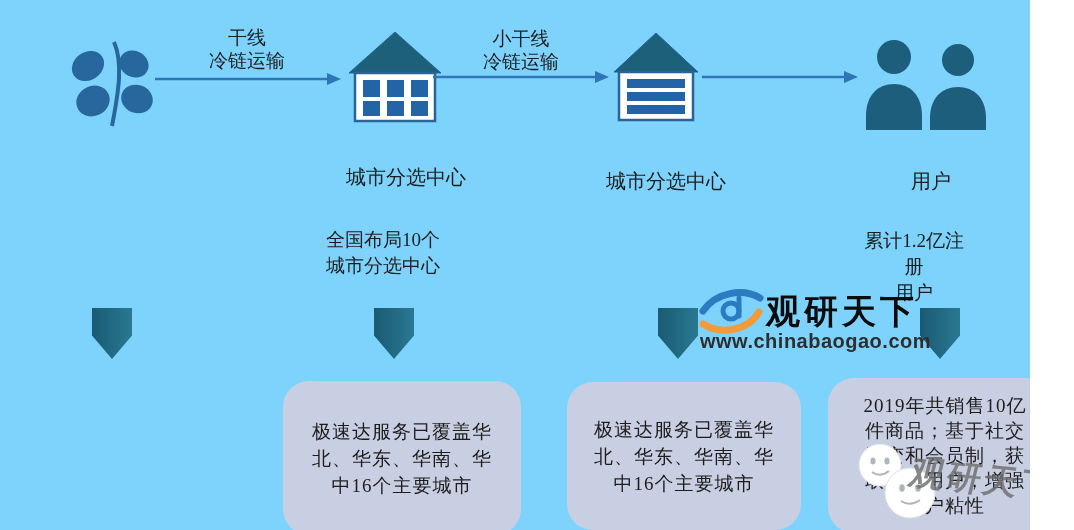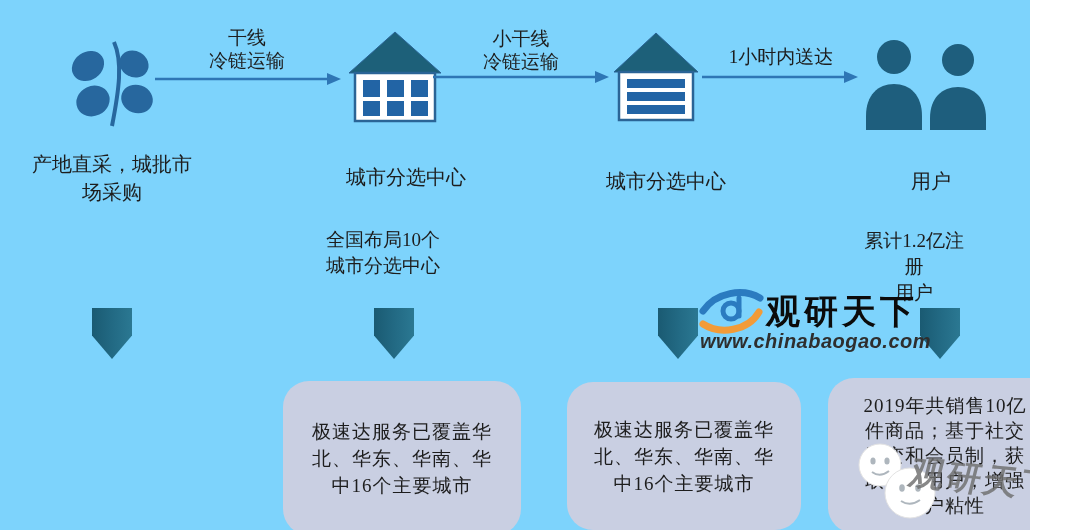--- a/index.html
+++ b/index.html
@@ -24,21 +24,21 @@
     background:var(--box-bg,#c9cfe2);border-radius:26px;
     display:flex;align-items:center;justify-content:center;margin-top:20px;
   }
   .box .txt{font-size:19px;line-height:27px;letter-spacing:1px;}
   .brand{
     font-family:"Liberation Sans","DejaVu Sans",sans-serif;
     font-weight:900;font-size:34px;letter-spacing:4px;color:#0b0b0b;white-space:nowrap;
   }
   .url{
     font-family:"Liberation Sans","DejaVu Sans",sans-serif;
-    font-weight:700;font-size:20px;color:#2e2e2e;letter-spacing:.5px;white-space:nowrap;font-style:italic;
+    font-weight:700;font-size:20px;color:#2e2e2e;letter-spacing:.5px;white-space:nowrap;
   }
   .corner-wm{
     font-size:34px;letter-spacing:3px;font-weight:600;white-space:nowrap;
     color:rgba(110,110,110,.82);
     transform:rotate(6deg) skewX(-8deg);transform-origin:left top;
   }
 </style>
 </head>
 <body>
 
@@ -88,24 +88,21 @@
   </svg>
   <svg class="abs" style="left:702px;top:70px" width="156" height="14" viewBox="0 0 156 14">
     <line x1="0" y1="7" x2="143" y2="7" stroke="#2e76b5" stroke-width="2.6"></line>
     <polygon points="142,1 156,7 142,13" fill="#2e76b5"></polygon>
   </svg>
 
   <div class="abs cx txt arrow-label" style="left:247px;top:26px">干线
 冷链运输</div>
   <div class="abs cx txt arrow-label" style="left:521px;top:27px">小干线
 冷链运输</div>
-  <div class="abs cx txt arrow-label" style="left:781px;top:45px">1小时内送达</div>
 
-  <div class="abs cx txt stage-label" style="left:112px;top:150px">产地直采，城批市
-场采购</div>
   <div class="abs cx txt stage-label" style="left:406px;top:163px">城市分选中心</div>
   <div class="abs cx txt stage-label" style="left:666px;top:167px">城市分选中心</div>
   <div class="abs cx txt stage-label" style="left:931px;top:167px">用户</div>
 
   <div class="abs cx txt stage-desc" style="left:383px;top:227px">全国布局10个
 城市分选中心</div>
   <div class="abs cx txt stage-desc" style="left:914px;top:228px">累计1.2亿注册
 用户</div>
 
   <div class="abs pent" style="left:92px;top:308px"></div>

